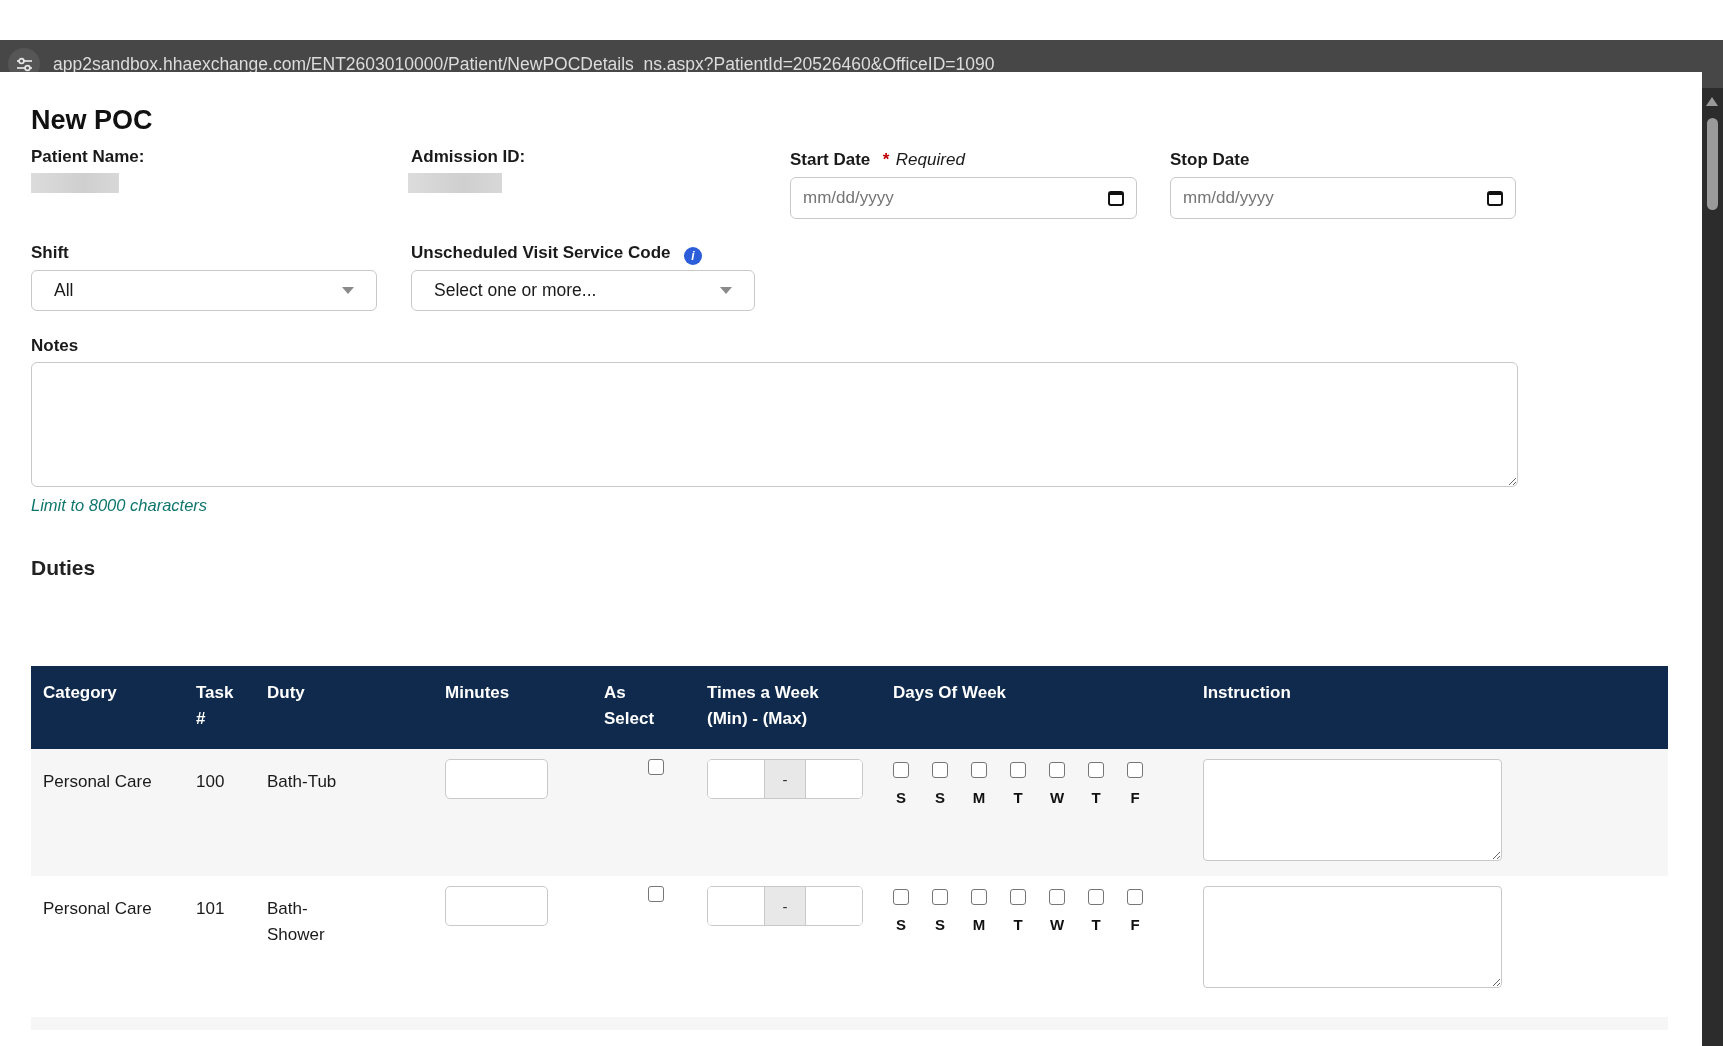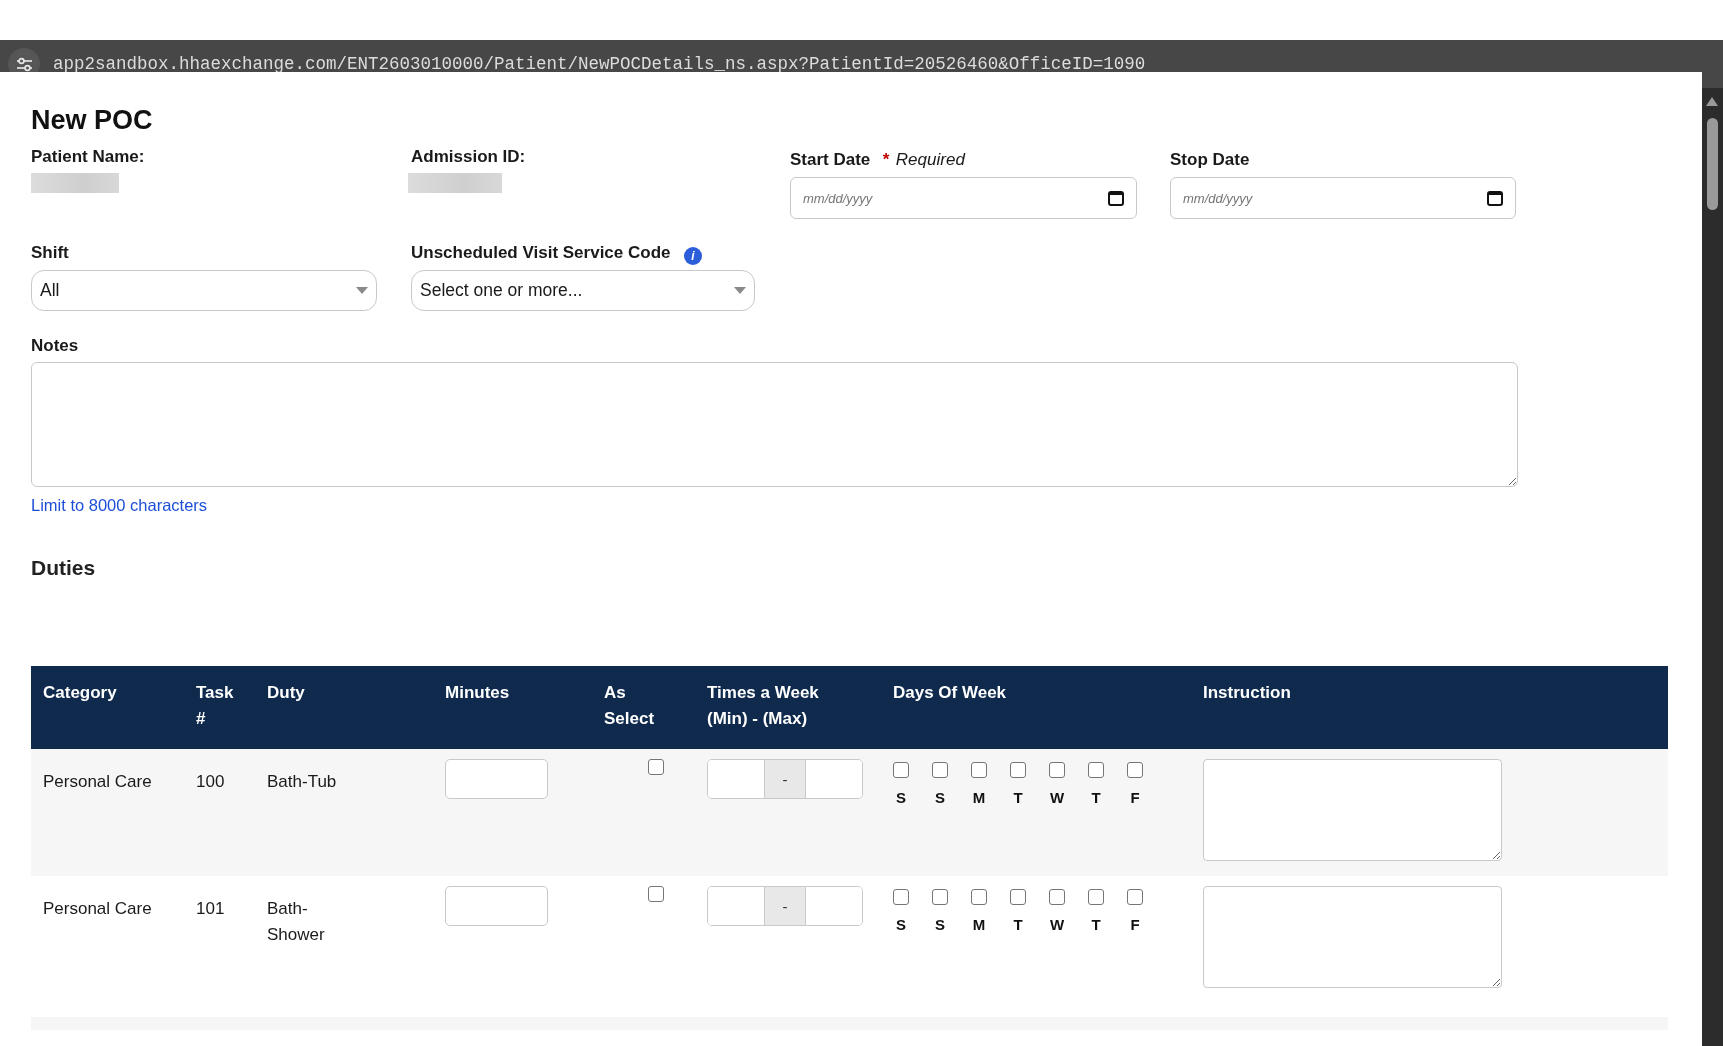--- a/index.html
+++ b/index.html
@@ -13,21 +13,21 @@
   .favicon { width:19px; height:19px; margin-left:19px; flex:0 0 auto; }
   .title-text { color:#f2f2f2; font-size:15px; margin-left:13px; letter-spacing:.2px; }
   .win-controls { position:absolute; right:0; top:0; height:40px; display:flex; }
   .win-btn { width:58px; height:40px; display:flex; align-items:center; justify-content:center;
              color:#fff; cursor:default; }
   .glyph-min { width:13px; height:0; border-top:1.6px solid #fff; display:block; }
   .glyph-max { width:11px; height:11px; border:1.6px solid #fff; border-radius:2px; display:block; }
   .glyph-close { font-size:15px; line-height:1; color:#fff; }
 
   .urlbar { position:absolute; left:0; top:40px; width:1723px; height:48px;
-            background:#474747; display:flex; align-items:center;font-family:Liberation Mono, monospace; }
+            background:#474747; display:flex; align-items:center; }
   .perm-badge { width:32px; height:32px; margin-left:8px; border-radius:50%;
                 background:#565656; display:flex; align-items:center; justify-content:center; }
   .url-text { color:#dcdcdc; font-size:17.5px; margin-left:13px; white-space:nowrap; }
 
   
   .content { position:absolute; left:0; top:72px; width:1702px; height:958px;
              background:#fff; overflow:hidden; }
   .scrollbar { position:absolute; right:0; top:88px; width:21px; height:958px; background:#2c2c2c; }
   .scroll-up { position:absolute; left:4px; top:9px; width:0; height:0;
                border-left:6.5px solid transparent; border-right:6.5px solid transparent;
@@ -36,38 +36,38 @@
                   background:#9a9a9a; border-radius:6px; }
 
   
   .page-title { position:absolute; left:31px; top:33px; font-size:27px; font-weight:bold; color:#111; }
   .lbl { font-size:17px; font-weight:bold; color:#1a1a1a; }
   .abs { position:absolute; }
   .redacted { background:linear-gradient(90deg,#dcdcdc,#cfcfcf 60%,#d8d8d8); height:20px; }
 
   .date-box { display:flex; align-items:center; justify-content:space-between;
               height:42px; border:1px solid #c9c9c9; border-radius:6px; background:#fff; padding:0 12px; }
-  .date-box input { border:none; outline:none; font-size:13px; color:#1a1a1a; width:75%;
-                    font-family:"Liberation Sans", sans-serif; background:transparent;font-style:italic; }
+  .date-box input { border:none; outline:none; font-size:17px; color:#1a1a1a; width:75%;
+                    font-family:"Liberation Sans", sans-serif; background:transparent; }
   .cal-icon { width:16px; height:15px; border:2px solid #111; border-top-width:4px; border-radius:3px; }
 
   .select-box { display:flex; align-items:center; justify-content:space-between;
-                height:41px; border:1px solid #c9c9c9; border-radius:13px; background:#fff;
-                padding:0 8px; font-size:17.5px; color:#1a1a1a;gap:47px; }
+                height:41px; border:1px solid #c9c9c9; border-radius:6px; background:#fff;
+                padding:0 22px; font-size:17.5px; color:#1a1a1a;gap:47px; }
   .caret { width:0; height:0; border-left:6px solid transparent; border-right:6px solid transparent;
            border-top:7px solid #8a8a8a; }
 
   .info-icon { display:inline-flex; width:18px; height:18px; border-radius:50%; background:#2b5ed8;
                color:#fff; font-size:12px; font-weight:bold; align-items:center; justify-content:center;
                font-style:italic; vertical-align:-2px; }
 
   .notes-area { position:absolute; left:31px; top:290px; width:1487px; height:125px;
                 border:1px solid #c9c9c9; border-radius:6px; resize:both; font-size:17px;
                 font-family:"Liberation Sans", sans-serif; padding:8px 10px; color:#1a1a1a; }
-  .hint { position:absolute; left:31px; top:424px; font-size:16.5px; color:#1d4ed8; }
+  .hint { position:absolute; left:31px; top:424px; font-style:italic; font-size:16.5px; color:#0f766e; }
 
   .duties-heading { position:absolute; left:31px; top:484px; font-size:21px; color:#222; }
 
   
   .duties-table { position:absolute; left:31px; top:594px; width:1637px; }
   .t-grid { display:grid; grid-template-columns:165px 71px 178px 159px 103px 186px 310px 1fr; }
   .t-head { background:#0f2a4d; color:#fff; height:83px; }
   .t-head > div { padding-top:14px; font-size:17px; font-weight:bold; line-height:1.55; }
   .th-cat { padding-left:12px; }
   .th-sort { text-underline-offset:3px; }

